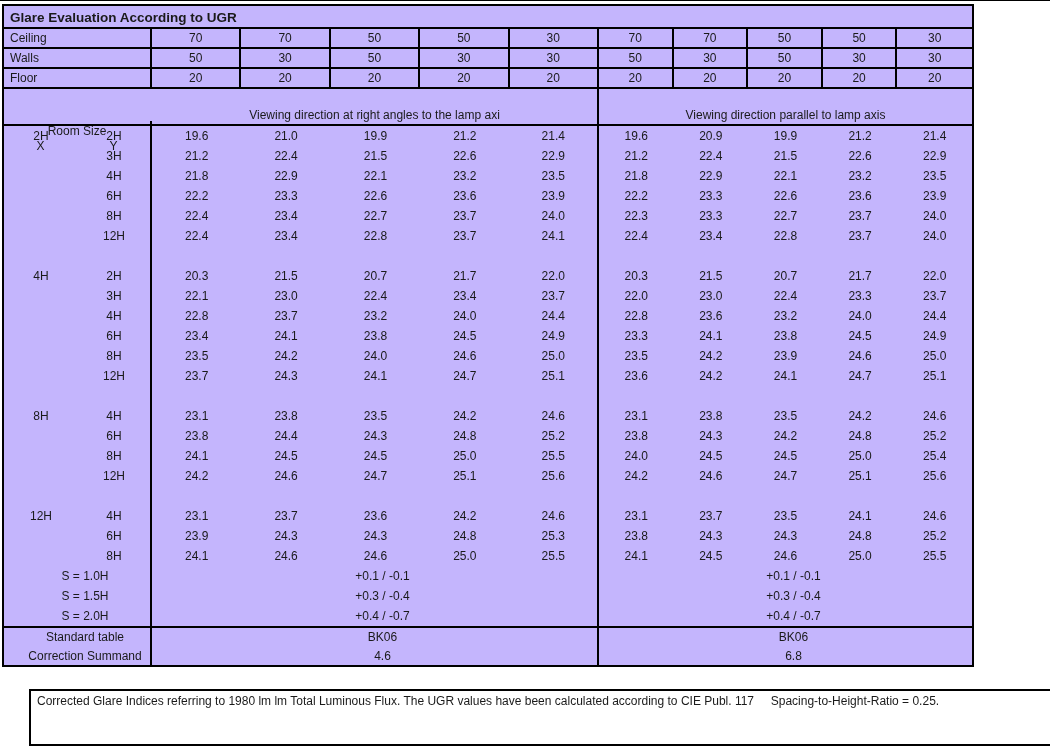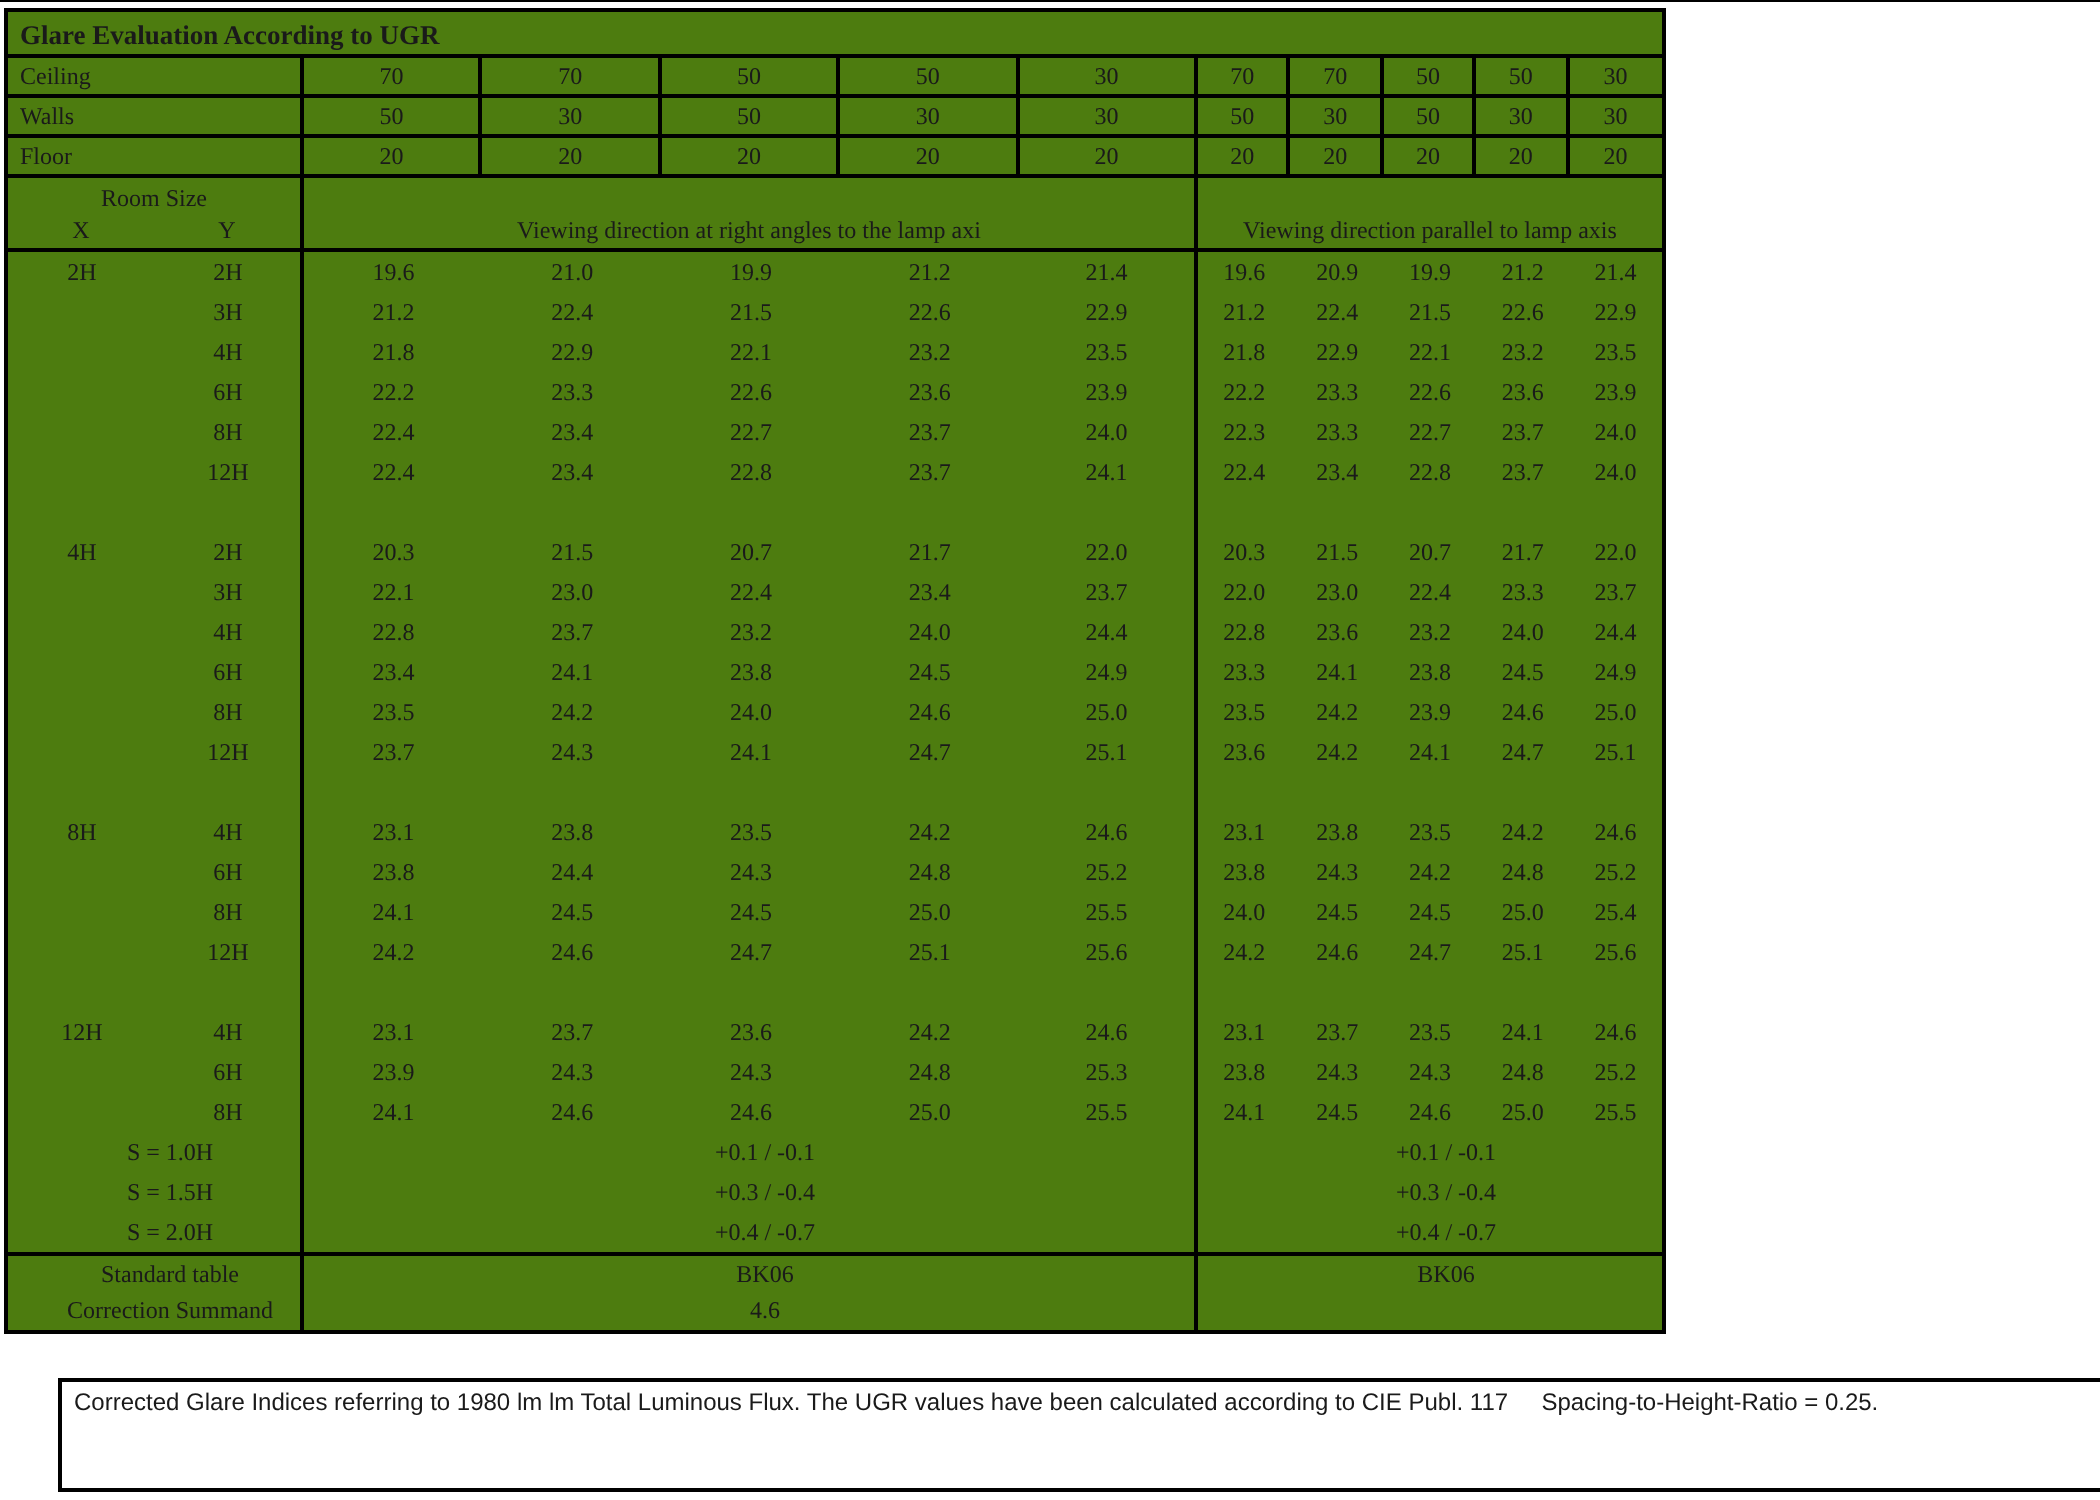--- a/index.html
+++ b/index.html
@@ -1,31 +1,31 @@
 <!DOCTYPE html>
 <html><head>
 <meta charset="utf-8">
 <style>
   * { box-sizing: border-box; margin: 0; padding: 0; }
   html,body { background:#fff; }
   body { width:1050px; height:750px; font-family:"Liberation Sans", sans-serif; color:#1a1a1a; }
   .page { position:relative; width:1050px; height:750px; background:#fff; overflow:hidden; }
   .top-edge { position:absolute; top:0; left:0; width:1050px; height:1px; background:#000; }
 
-  .ugr-table { position:absolute; top:4px; left:2px; width:831px; border:2px solid #000; background:#4d7c0f;font-family:Liberation Serif, serif; }
+  .ugr-table { position:absolute; top:4px; left:2px; width:972px; border:2px solid #000; background:#c4b5fd; }
 
   .title-row { height:23px; border-bottom:2px solid #000; font-weight:bold; font-size:13.5px; padding:4px 0 0 6px; }
 
   .surface-row { display:grid; grid-template-columns:148px repeat(5,89.4px) repeat(5,1fr); height:20px; border-bottom:2px solid #000; font-size:12px; }
   .surface-row > div { display:flex; align-items:center; justify-content:center; border-right:2px solid #000; }
   .surface-row > div:last-child { border-right:none; }
   .surface-row .label-cell { justify-content:flex-start; padding-left:6px; }
 
   .header-row { display:grid; grid-template-columns:148px 447px 1fr; height:37px; border-bottom:2px solid #000; font-size:12px; }
-  .room-size-cell { border-right:2px solid #000; display:flex; flex-direction:column; }
+  .room-size-cell { border-right:2px solid #000; display:flex; flex-direction:column;margin-top:32px; }
   .room-size-title { height:18px; display:flex; align-items:center; justify-content:center; padding-top:2px; }
   .xy-row { flex:1; display:grid; grid-template-columns:1fr 1fr; }
   .xy-row span { display:flex; align-items:center; justify-content:center; }
   .dir-cell { display:flex; justify-content:center; align-items:flex-start; padding-top:19px; }
   .dir-left { border-right:2px solid #000; }
 
   .data-area { height:440px; font-size:12px; }
   .data-row { display:grid; grid-template-columns:74px 74px repeat(5,89.4px) repeat(5,1fr); height:20px; }
   .data-row > div { display:flex; align-items:center; justify-content:center; }
   .data-row .y-cell { border-right:2px solid #000; }
@@ -434,17 +434,18 @@
     </div>
 
     <div class="summary-row first">
       <div>Standard table</div>
       <div>BK06</div>
       <div>BK06</div>
     </div>
     <div class="summary-row last">
       <div>Correction Summand</div>
       <div>4.6</div>
+      <div>6.8</div>
     </div>
   </div>
 
   <div class="footer-box">Corrected Glare Indices referring to 1980 lm lm Total Luminous Flux. The UGR values have been calculated according to CIE Publ. 117     Spacing-to-Height-Ratio = 0.25.</div>
 </div>
 
 </body></html>

